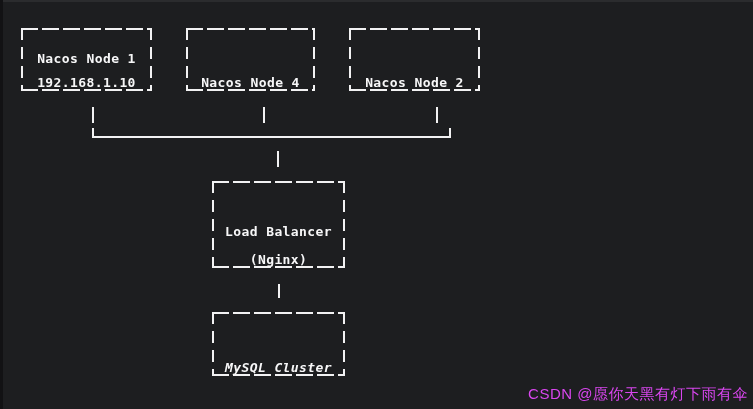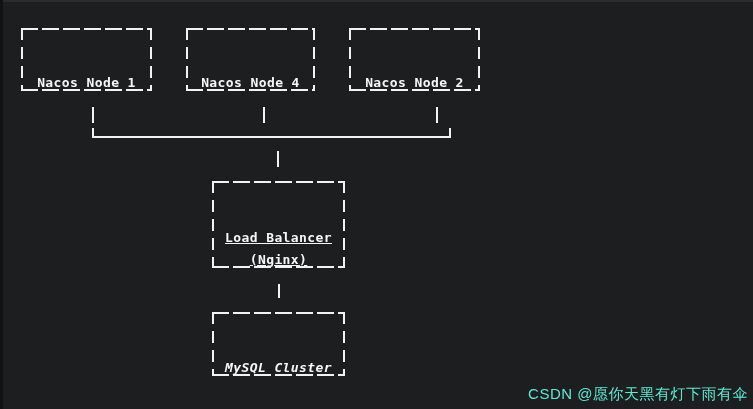--- a/index.html
+++ b/index.html
@@ -42,21 +42,21 @@
       repeating-linear-gradient(180deg, #f2f2f3 0 12px, transparent 12px 19px);
     background-size: 100% 2px, 100% 2px, 2px 100%, 2px 100%;
     background-position: 0 0, 0 100%, 0 0, 100% 0;
     background-repeat: no-repeat;
   }
   .node span { white-space: pre; }
 
   .pos-n1 { left: 21px;  top: 28px;  width: 131px; height: 63px; }
   .pos-n2 { left: 186px; top: 28px;  width: 129px; height: 63px; }
   .pos-n3 { left: 349px; top: 28px;  width: 131px; height: 63px; }
-  .pos-lb { left: 212px; top: 181px; width: 133px; height: 87px; row-gap: 6px; text-decoration: underline; }
+  .pos-lb { left: 212px; top: 181px; width: 133px; height: 87px; row-gap: 12px; }
   .pos-my { left: 212px; top: 312px; width: 133px; height: 64px; font-style: italic; }
 
   
   .pipe {
     position: absolute;
     width: 2px;
     background: #f2f2f3;
   }
   .pos-p1 { left: 92px;  top: 107px; height: 16px; }
   .pos-p2 { left: 263px; top: 107px; height: 16px; }
@@ -72,32 +72,33 @@
     border-right: 2px solid #f2f2f3;
     border-bottom: 2px solid #f2f2f3;
   }
 
   
   .watermark {
     position: absolute;
     right: 5px; bottom: 5px;
     font-family: "Liberation Sans", sans-serif;
     font-size: 15px;
-    color: #5eead4;
+    color: #d946ef;
     letter-spacing: 0.5px;
     white-space: nowrap;
   }
 </style>
 </head>
 <body>
 
 <div class="canvas">
 
   <div class="node pos-n1">
     <span>Nacos Node 1</span>
+    <span>192.168.1.10</span>
   </div>
 
   <div class="node pos-n2">
     <span>Nacos Node 4</span>
   </div>
 
   <div class="node pos-n3">
     <span>Nacos Node 2</span>
   </div>
 

